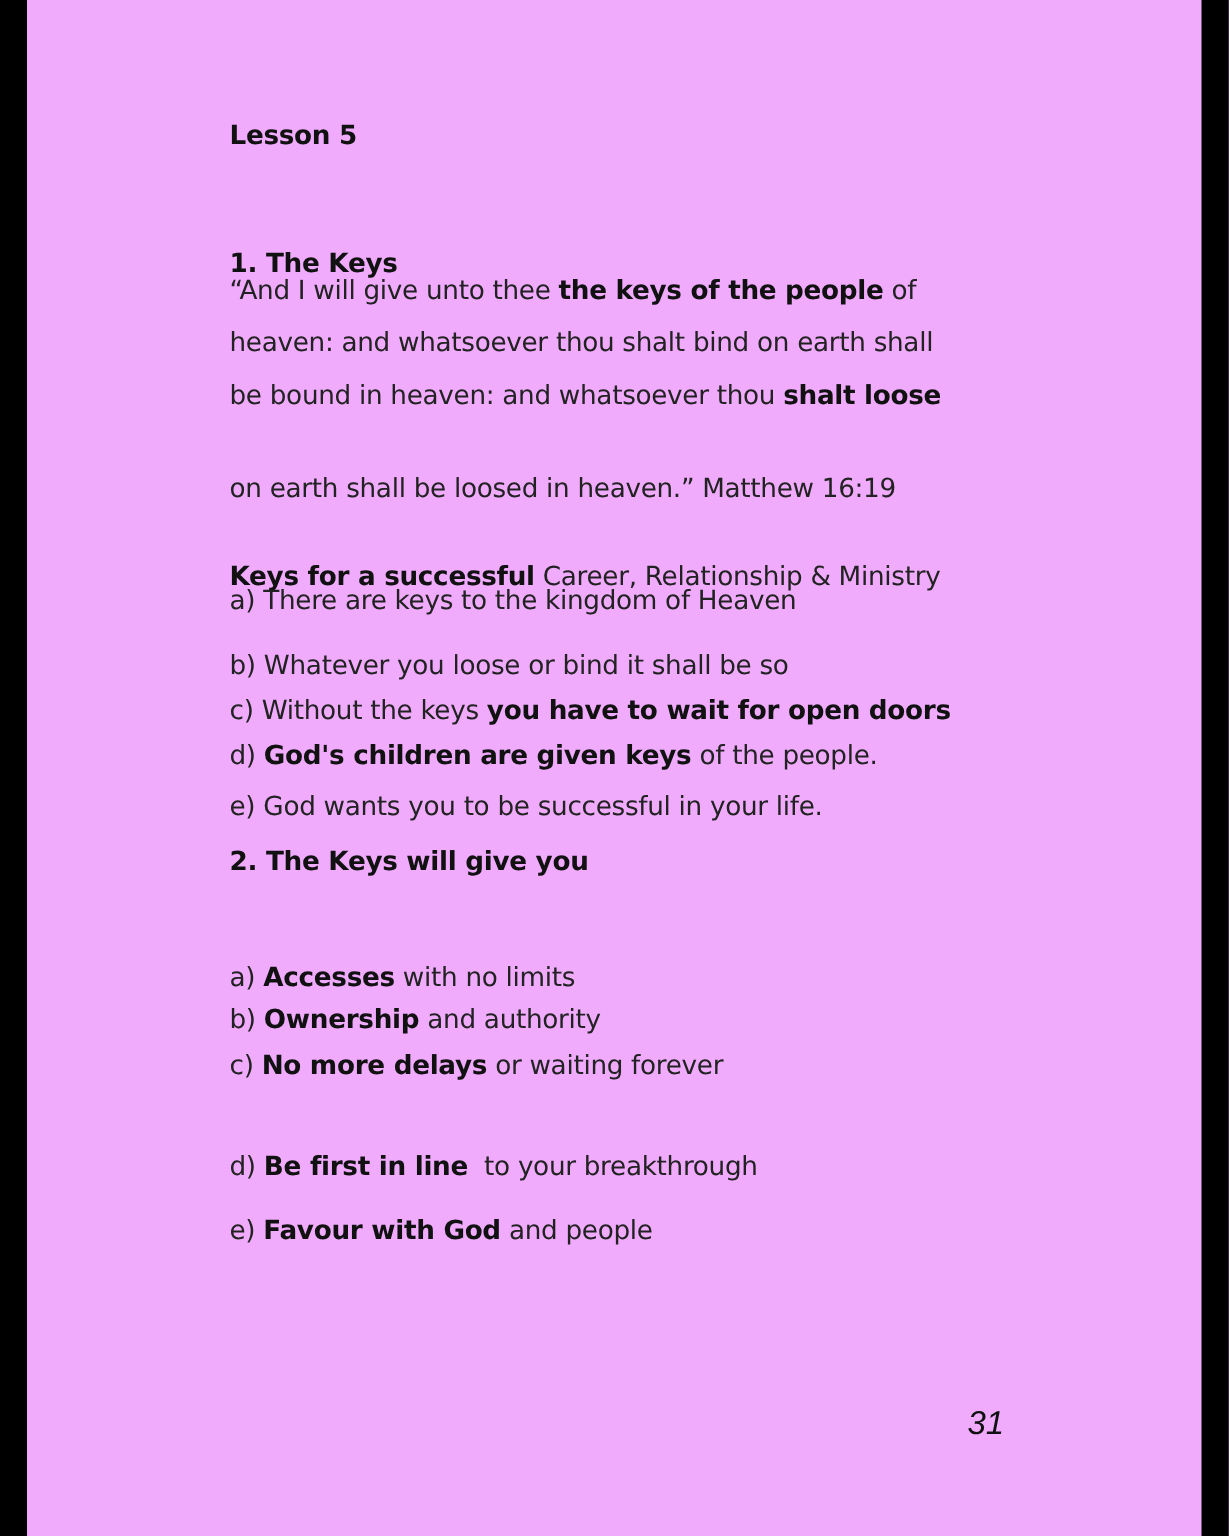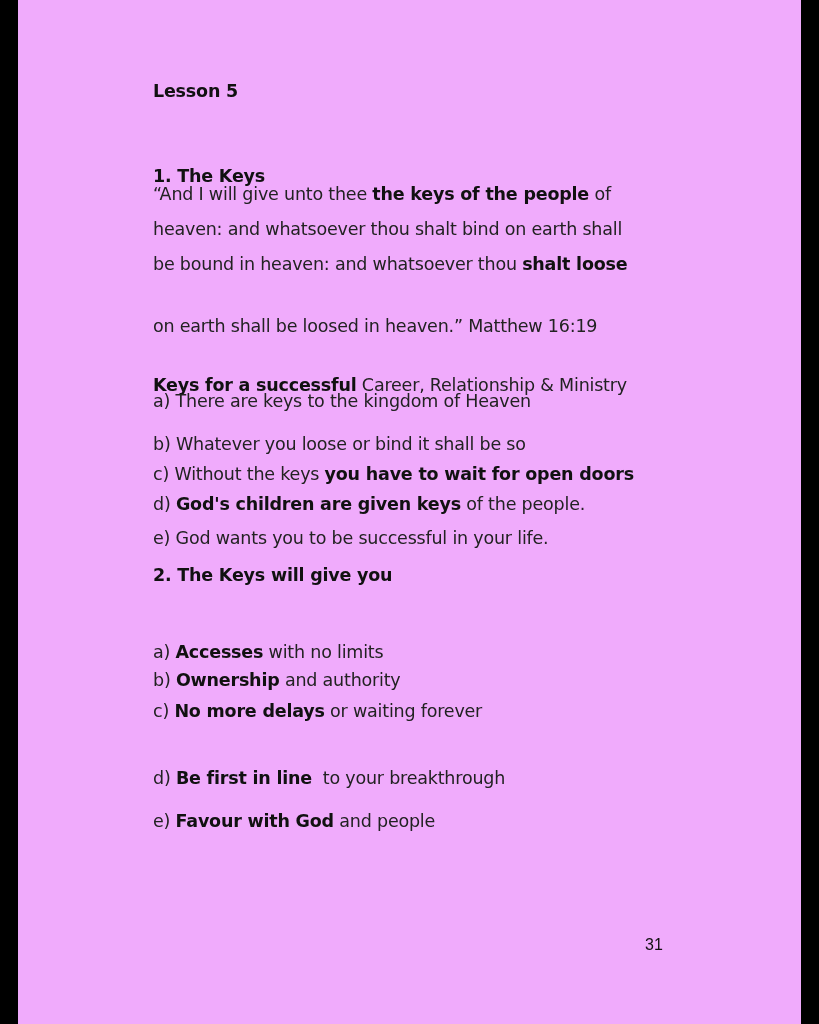--- a/index.html
+++ b/index.html
@@ -35,22 +35,23 @@
       line-height: 24px;
       height: 24px;
     }
     .b { font-weight: bold; color: #111111; }
     .n { font-weight: normal; color: #222222; text-align: right; }
     .page-number {
       position: absolute;
       left: 627px;
       top: 936px;
       font-family: "Liberation Sans", sans-serif;
-      font-size: 16px;
+      font-size: 22px;
       color: #111111;
+      font-style: italic;
     }
   </style>
 </head>
 <body>
 
 <div class="page">
   <div class="content">
 
     <div class="line b" style="top:79px;">Lesson 5</div>
 

